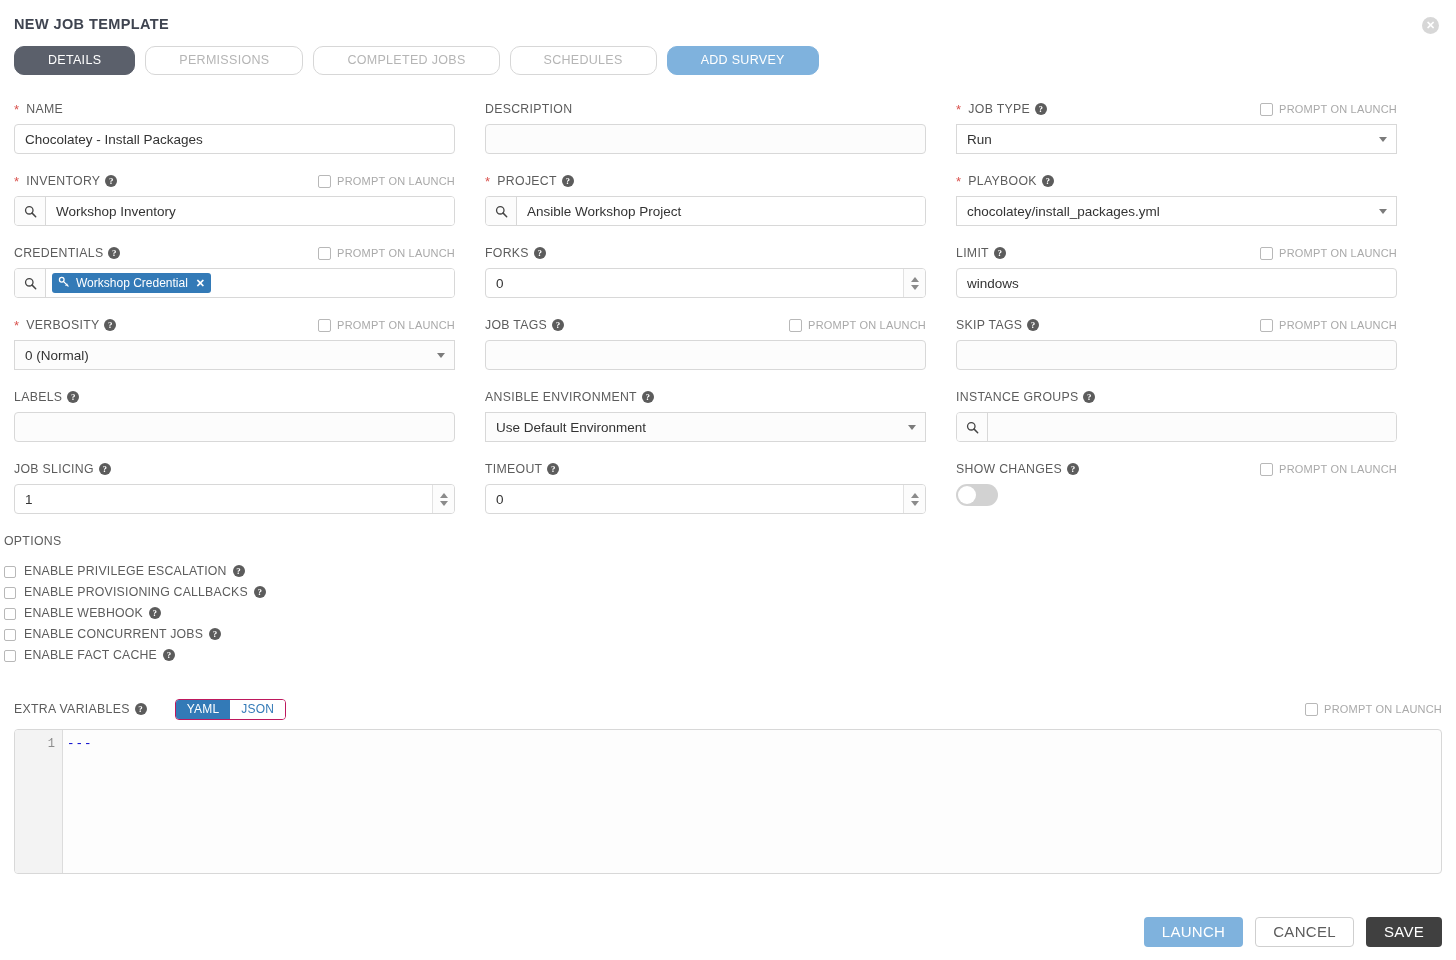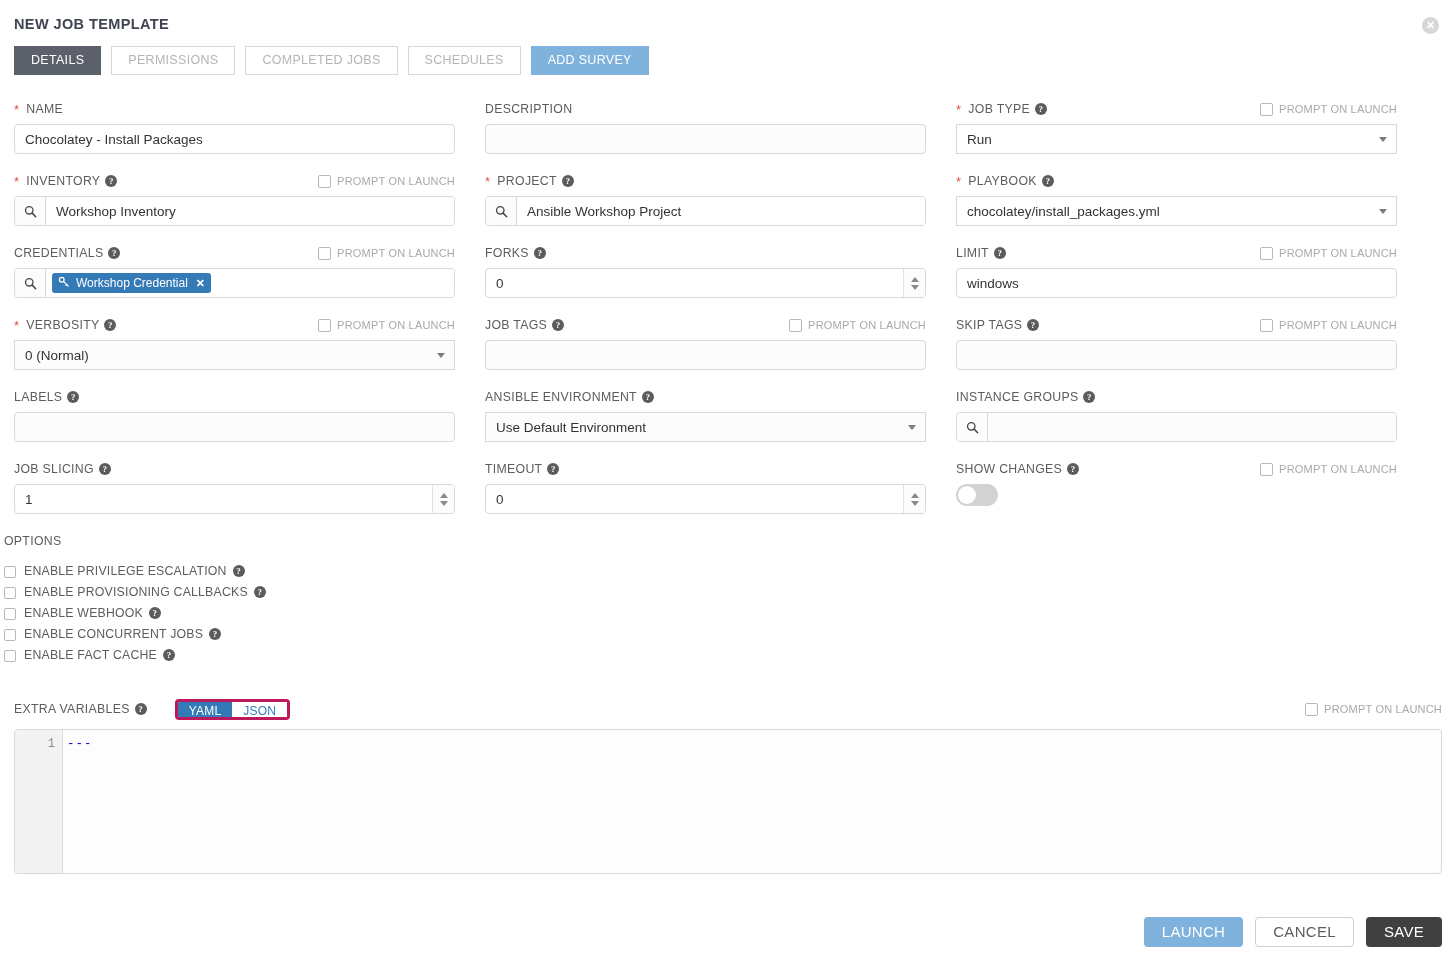--- a/index.html
+++ b/index.html
@@ -23,22 +23,22 @@
     position: absolute; top: 17px; right: 17px;
     width: 17px; height: 17px; border-radius: 50%;
     background: #d7d7d7; color: #ffffff;
     font-size: 11px; line-height: 17px; text-align: center;
     cursor: pointer; font-weight: bold;
   }
 
   
   .tabs { display: flex; gap: 10px; padding: 14px 14px 0 14px; }
   .tab {
-    height: 29px; line-height: 27px; padding: 0 16px;
-    border-radius: 0; font-size: 12.5px; letter-spacing: .3px;
+    height: 29px; line-height: 27px; padding: 0 33px;
+    border-radius: 10px; font-size: 12.5px; letter-spacing: .3px;
     text-transform: uppercase; cursor: pointer; white-space: nowrap;
     border: 1px solid #d7d7d7; background: #ffffff; color: #b5b5b5;
   }
   .tab.active { background: #5b606b; border-color: #5b606b; color: #ffffff; }
   .tab.primary { background: #7fb2dd; border-color: #7fb2dd; color: #ffffff; }
 
   
   .form { position: absolute; top: 100px; left: 0; width: 1456px; }
   .row { display: flex; padding: 0 14px; gap: 30px; }
   .col { width: 441px; flex: 0 0 441px; }
@@ -148,21 +148,21 @@
   }
   .opt .txt {
     font-size: 12.3px; letter-spacing: .2px; text-transform: uppercase;
     color: #5c5c5c; display: flex; align-items: center; gap: 6px;
   }
 
   
   .xvars { padding: 0 14px; margin-top: 36px; }
   .xvars-head { display: flex; align-items: center; justify-content: space-between; height: 22px; }
   .xvars-left { display: flex; align-items: center; gap: 28px; }
-  .seg { display: flex; border: 3px solid #be185d; border-radius: 4px; overflow: hidden; height: 21px; }
+  .seg { display: flex; border: 1px solid #be185d; border-radius: 4px; overflow: hidden; height: 21px; }
   .seg div {
     padding: 0 11px; font-size: 12px; line-height: 19px; cursor: pointer;
     letter-spacing: .2px;
   }
   .seg .on { background: #337ab7; color: #fff; }
   .seg .off { background: #fff; color: #337ab7; }
 
   .editor {
     margin-top: 9px; border: 1px solid #d8d8d8; border-radius: 4px;
     height: 145px; display: flex; background: #fdfdfd; overflow: hidden;

